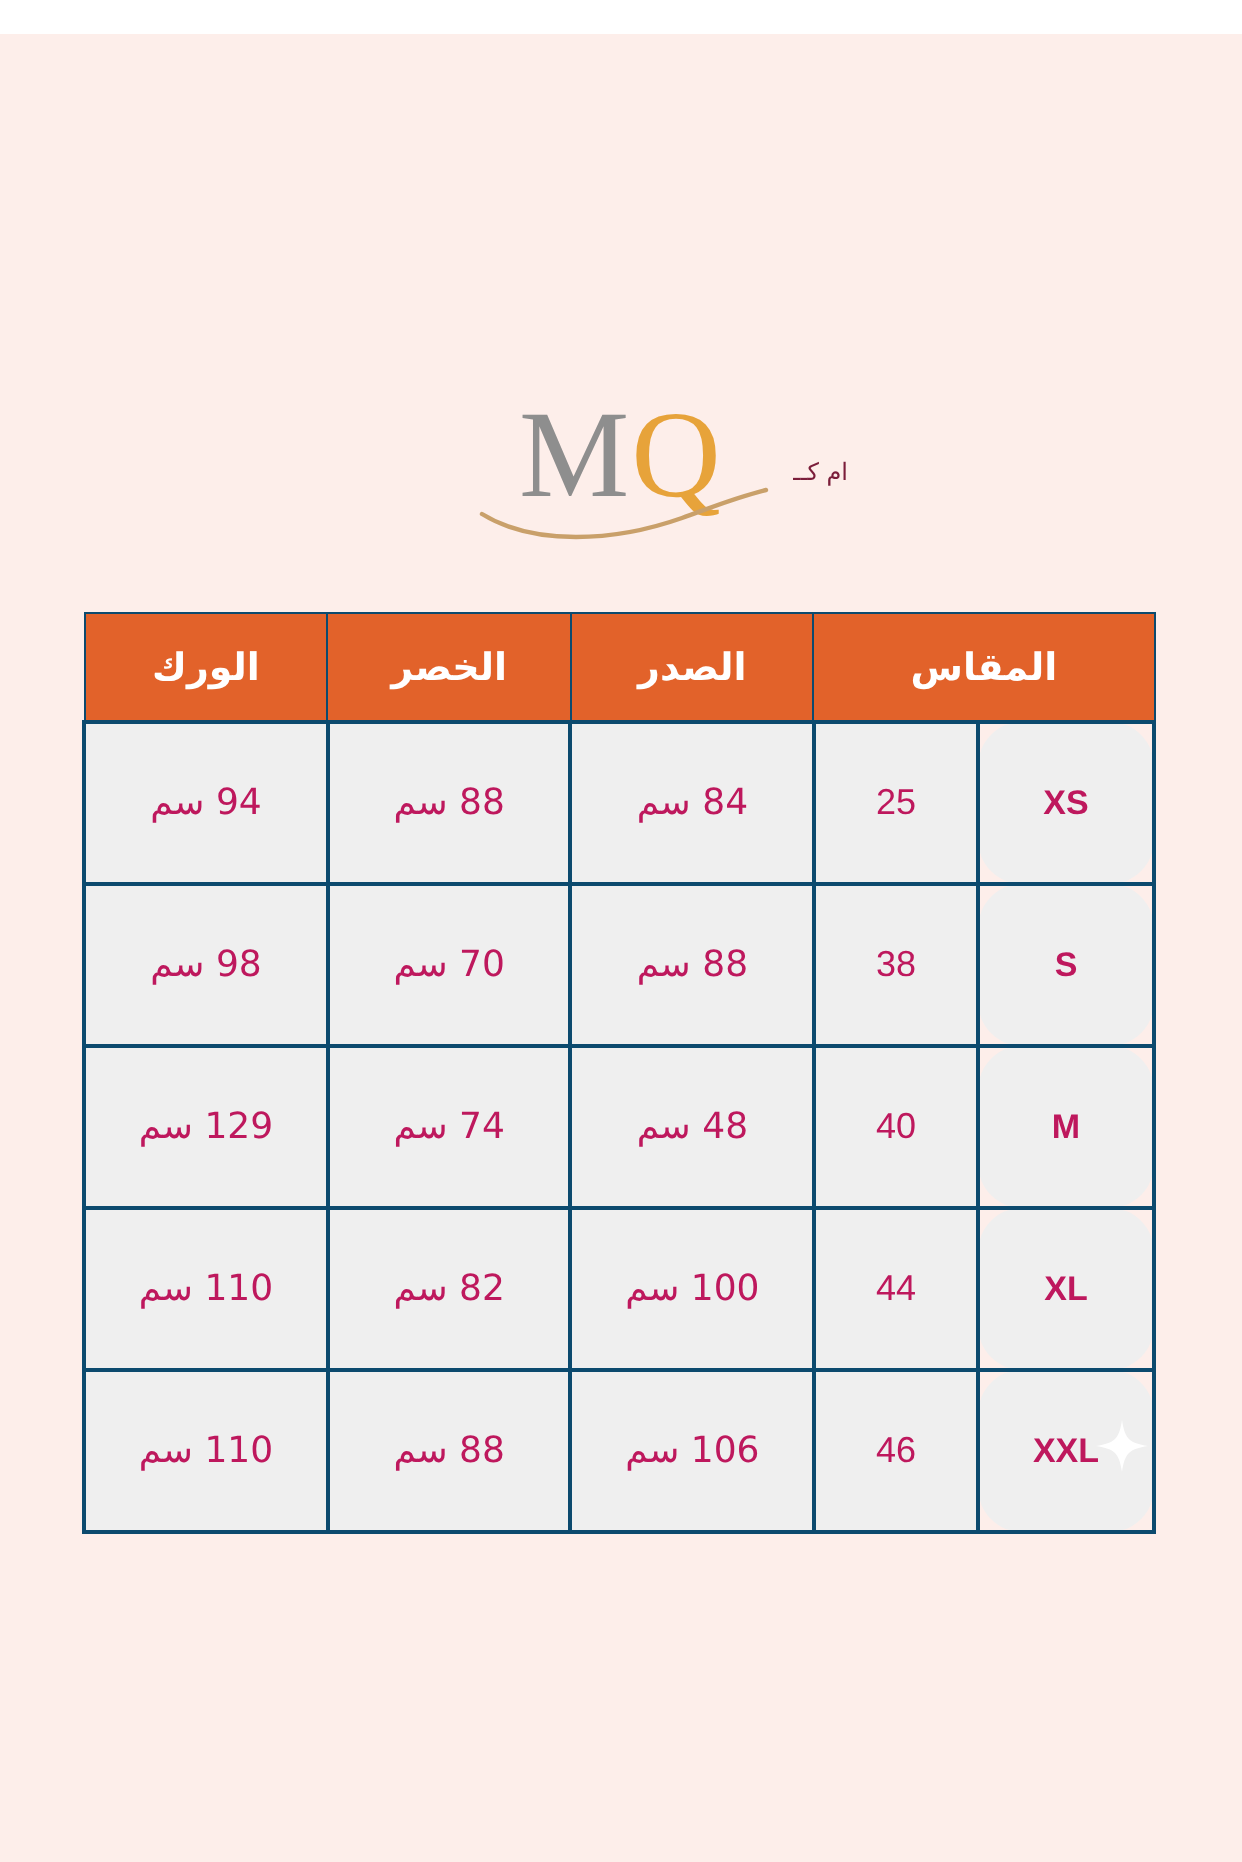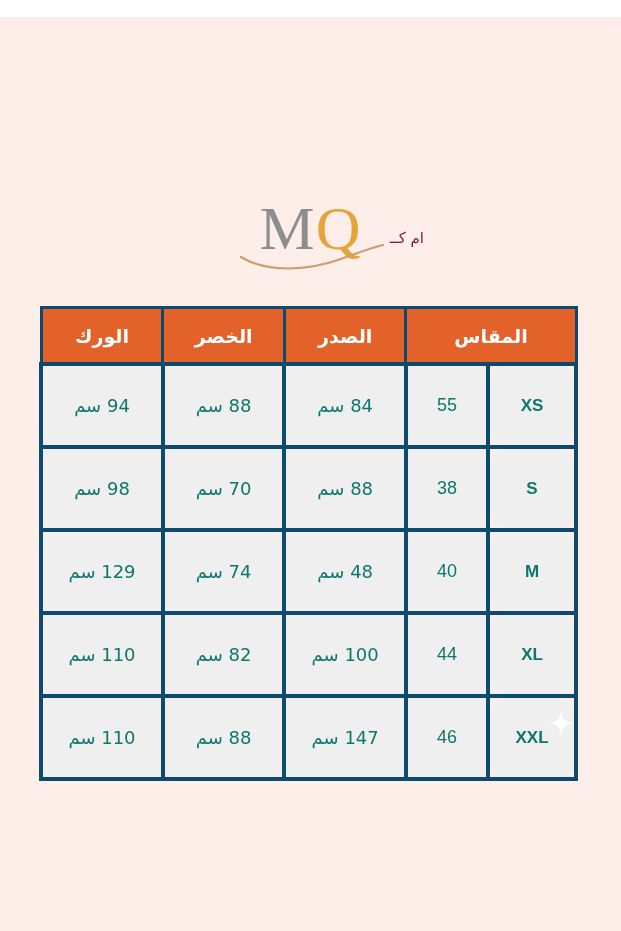--- a/index.html
+++ b/index.html
@@ -72,21 +72,21 @@
     font-family: "Liberation Serif", serif;
     font-size: 10px;
     letter-spacing: 4px;
     color: #c9a06a;
   }
   .brand-ar {
     position: absolute;
     right: -6px;
     top: 34px;
     font-family: "DejaVu Sans", sans-serif;
-    font-size: 15px;
+    font-size: 12px;
     color: #7b1d3a;
     direction: rtl;
   }
   .brand-swash {
     position: absolute;
     left: 34px;
     top: 44px;
     width: 150px;
     height: 34px;
   }
@@ -105,30 +105,30 @@
     direction: rtl;
   }
   table.size-table th {
     background: #e2622a;
     color: #ffffff;
     font-size: 19px;
     font-weight: bold;
     height: 51px;
     text-align: center;
     font-family: "DejaVu Sans", sans-serif;
-    border: 3px solid #0c4a6e;
+    border: 1px solid #0c4a6e;
   }
   table.size-table td {
     background: #efefef;
-    color: #0f766e;
+    color: #be185d;
     font-size: 18px;
     height: 77px;
     text-align: center;
     vertical-align: middle;
-    border: 4px solid #0c4a6e;
+    border: 2px solid #0c4a6e;
     font-family: "DejaVu Sans", sans-serif;
   }
   table.size-table td.size-label {
     font-weight: bold;
     font-size: 17px;
     font-family: "Liberation Sans", sans-serif;
     border-radius: 22px;
   }
   table.size-table td.num {
     font-size: 18px;
@@ -178,21 +178,21 @@
           <tr>
             <th colspan="2">المقاس</th>
             <th>الصدر</th>
             <th>الخصر</th>
             <th>الورك</th>
           </tr>
         </thead>
         <tbody>
           <tr>
             <td class="size-label">XS</td>
-            <td class="num">55</td>
+            <td class="num">25</td>
             <td>84 سم</td>
             <td>88 سم</td>
             <td>94 سم</td>
           </tr>
           <tr>
             <td class="size-label">S</td>
             <td class="num">38</td>
             <td>88 سم</td>
             <td>70 سم</td>
             <td>98 سم</td>
@@ -207,21 +207,21 @@
           <tr>
             <td class="size-label">XL</td>
             <td class="num">44</td>
             <td>100 سم</td>
             <td>82 سم</td>
             <td>110 سم</td>
           </tr>
           <tr>
             <td class="size-label">XXL</td>
             <td class="num">46</td>
-            <td>147 سم</td>
+            <td>106 سم</td>
             <td>88 سم</td>
             <td>110 سم</td>
           </tr>
         </tbody>
       </table>
     </div>
 
     <svg class="sparkle" viewBox="0 0 26 26" xmlns="http://www.w3.org/2000/svg">
       <path d="M13 0 C 14.5 9.5, 16.5 11.5, 26 13 C 16.5 14.5, 14.5 16.5, 13 26 C 11.5 16.5, 9.5 14.5, 0 13 C 9.5 11.5, 11.5 9.5, 13 0 Z" fill="#ffffff"></path>
     </svg>

